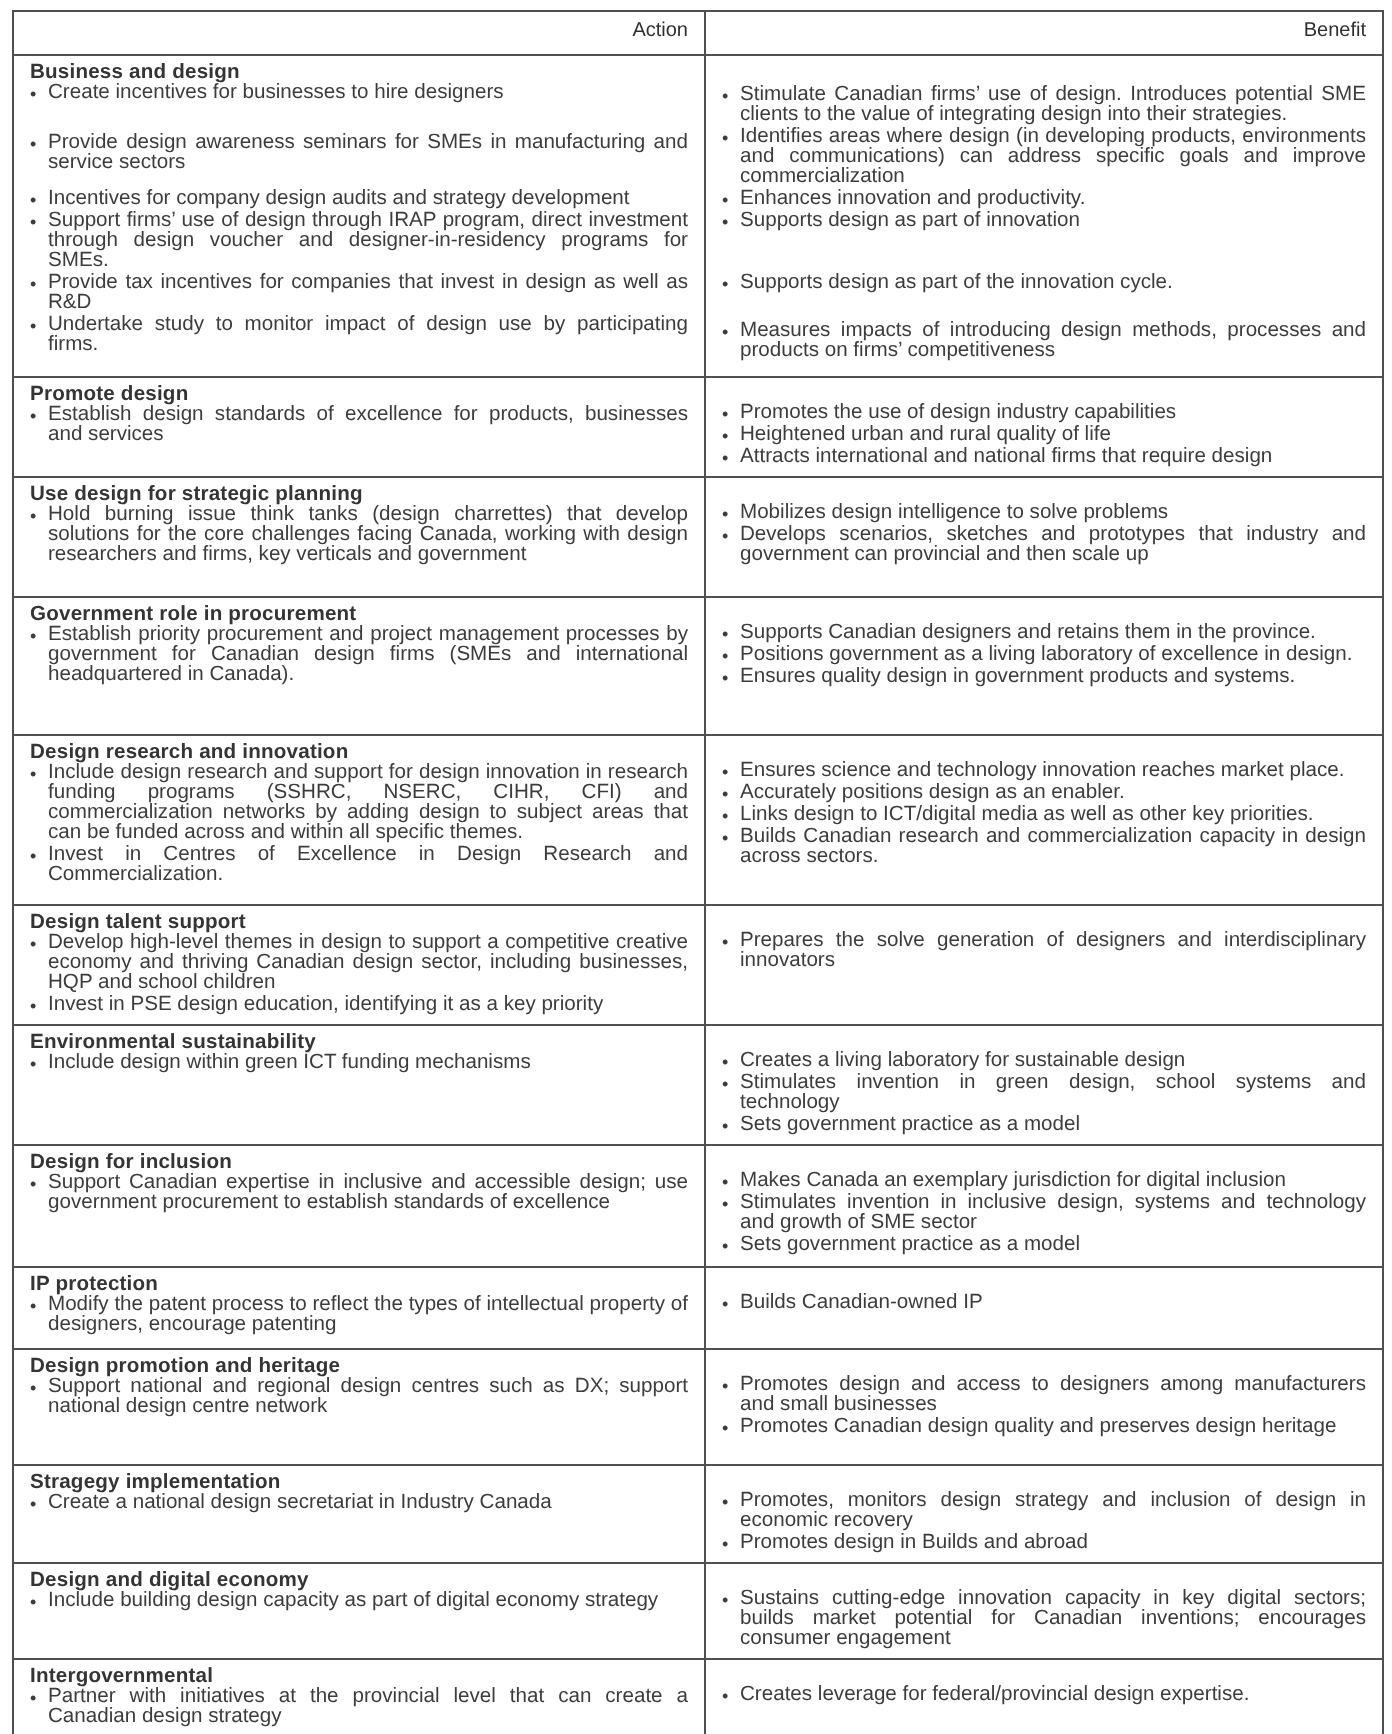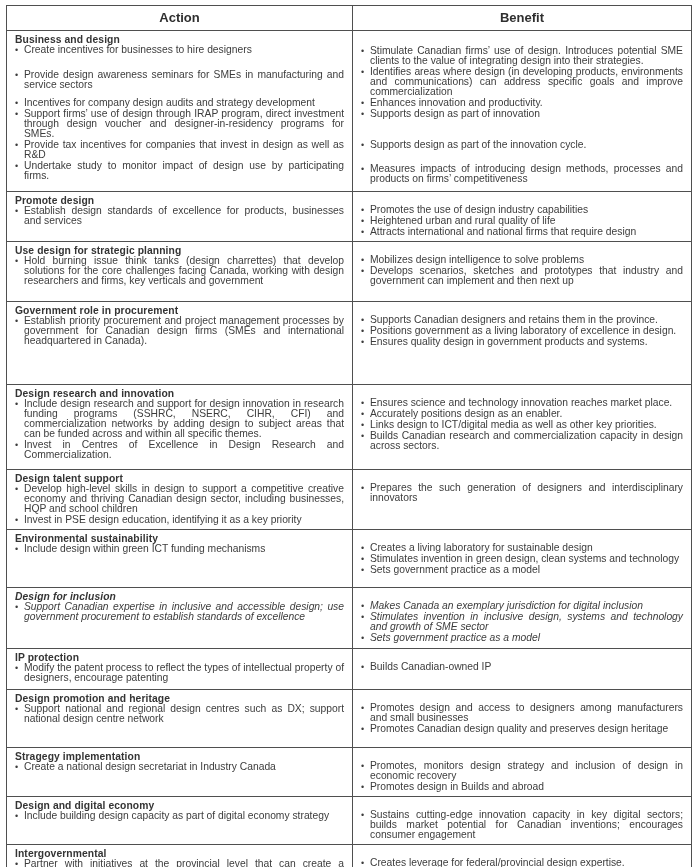--- a/index.html
+++ b/index.html
@@ -20,24 +20,24 @@
     width: 685px;
     table-layout: fixed;
   }
   col.action-col  { width: 346px; }
   col.benefit-col { width: 339px; }
   th, td {
     border: 1px solid #4f4f4f;
     vertical-align: top;
   }
   th {
-    font-size: 13px;
-    font-weight: bold;
+    font-size: 10px;
+    font-weight: normal;
     color: #2f2f2f;
-    text-align: center;
+    text-align: right;
     padding: 4px 8px 5px 8px;
     height: 12px;
   }
   td {
     font-size: 10.3px;
     line-height: 10px;
     color: #3c3c3c;
     padding: 4px 8px 3px 8px;
   }
   td.benefit-cell { padding-top: 13px; }
@@ -60,25 +60,25 @@
   li.bullet .marker {
     position: absolute;
     left: 0;
     top: 0;
     font-size: 9px;
   }
   
   tr.r0  { height: 161px; padding-left: 32px; }
   tr.r1  { height: 48px; }
   tr.r2  { height: 60px; }
-  tr.r3  { height: 83px; }
+  tr.r3  { height: 69px; }
   tr.r4  { height: 85px; }
   tr.r5  { height: 58px; }
   tr.r6  { height: 58px; }
-  tr.r7  { height: 61px; font-style: italic; }
+  tr.r7  { height: 61px; }
   tr.r8  { height: 41px; }
   tr.r9  { height: 58px; margin-left: 48px; }
   tr.r10 { height: 47px; }
   tr.r11 { height: 41px; padding-left: 21px; }
   tr.r12 { height: 43px; }
   
   tr.r0 td.action-cell  li:nth-child(1) { margin-bottom: 15px; }
   tr.r0 td.action-cell  li:nth-child(2) { margin-bottom: 8px; }
   tr.r0 td.benefit-cell { padding-top: 15px; }
   tr.r0 td.benefit-cell li:nth-child(4) { margin-bottom: 21px; }
@@ -143,21 +143,21 @@
   <tr class="r2">
     <td class="cell action-cell">
       <div class="row-title">Use design for strategic planning</div>
       <ul class="bullets">
               <li class="bullet"><span class="marker">•</span><span class="btext">Hold burning issue think tanks (design charrettes) that develop solutions for the core challenges facing Canada, working with design researchers and firms, key verticals and government</span></li>
             </ul>
     </td>
     <td class="cell benefit-cell">
       <ul class="bullets">
               <li class="bullet"><span class="marker">•</span><span class="btext">Mobilizes design intelligence to solve problems</span></li>
-              <li class="bullet"><span class="marker">•</span><span class="btext">Develops scenarios, sketches and prototypes that industry and government can implement and then next up</span></li>
+              <li class="bullet"><span class="marker">•</span><span class="btext">Develops scenarios, sketches and prototypes that industry and government can provincial and then scale up</span></li>
             </ul>
     </td>
   </tr>
 
   <tr class="r3">
     <td class="cell action-cell">
       <div class="row-title">Government role in procurement</div>
       <ul class="bullets">
               <li class="bullet"><span class="marker">•</span><span class="btext">Establish priority procurement and project management processes by government for Canadian design firms (SMEs and international headquartered in Canada).</span></li>
             </ul>
@@ -186,42 +186,42 @@
               <li class="bullet"><span class="marker">•</span><span class="btext">Links design to ICT/digital media as well as other key priorities.</span></li>
               <li class="bullet"><span class="marker">•</span><span class="btext">Builds Canadian research and commercialization capacity in design across sectors.</span></li>
             </ul>
     </td>
   </tr>
 
   <tr class="r5">
     <td class="cell action-cell">
       <div class="row-title">Design talent support</div>
       <ul class="bullets">
-              <li class="bullet"><span class="marker">•</span><span class="btext">Develop high-level skills in design to support a competitive creative economy and thriving Canadian design sector, including businesses, HQP and school children</span></li>
+              <li class="bullet"><span class="marker">•</span><span class="btext">Develop high-level themes in design to support a competitive creative economy and thriving Canadian design sector, including businesses, HQP and school children</span></li>
               <li class="bullet"><span class="marker">•</span><span class="btext">Invest in PSE design education, identifying it as a key priority</span></li>
             </ul>
     </td>
     <td class="cell benefit-cell">
       <ul class="bullets">
-              <li class="bullet"><span class="marker">•</span><span class="btext">Prepares the such generation of designers and interdisciplinary innovators</span></li>
+              <li class="bullet"><span class="marker">•</span><span class="btext">Prepares the solve generation of designers and interdisciplinary innovators</span></li>
             </ul>
     </td>
   </tr>
 
   <tr class="r6">
     <td class="cell action-cell">
       <div class="row-title">Environmental sustainability</div>
       <ul class="bullets">
               <li class="bullet"><span class="marker">•</span><span class="btext">Include design within green ICT funding mechanisms</span></li>
             </ul>
     </td>
     <td class="cell benefit-cell">
       <ul class="bullets">
               <li class="bullet"><span class="marker">•</span><span class="btext">Creates a living laboratory for sustainable design</span></li>
-              <li class="bullet"><span class="marker">•</span><span class="btext">Stimulates invention in green design, clean systems and technology</span></li>
+              <li class="bullet"><span class="marker">•</span><span class="btext">Stimulates invention in green design, school systems and technology</span></li>
               <li class="bullet"><span class="marker">•</span><span class="btext">Sets government practice as a model</span></li>
             </ul>
     </td>
   </tr>
 
   <tr class="r7">
     <td class="cell action-cell">
       <div class="row-title">Design for inclusion</div>
       <ul class="bullets">
               <li class="bullet"><span class="marker">•</span><span class="btext">Support Canadian expertise in inclusive and accessible design; use government procurement to establish standards of excellence</span></li>

